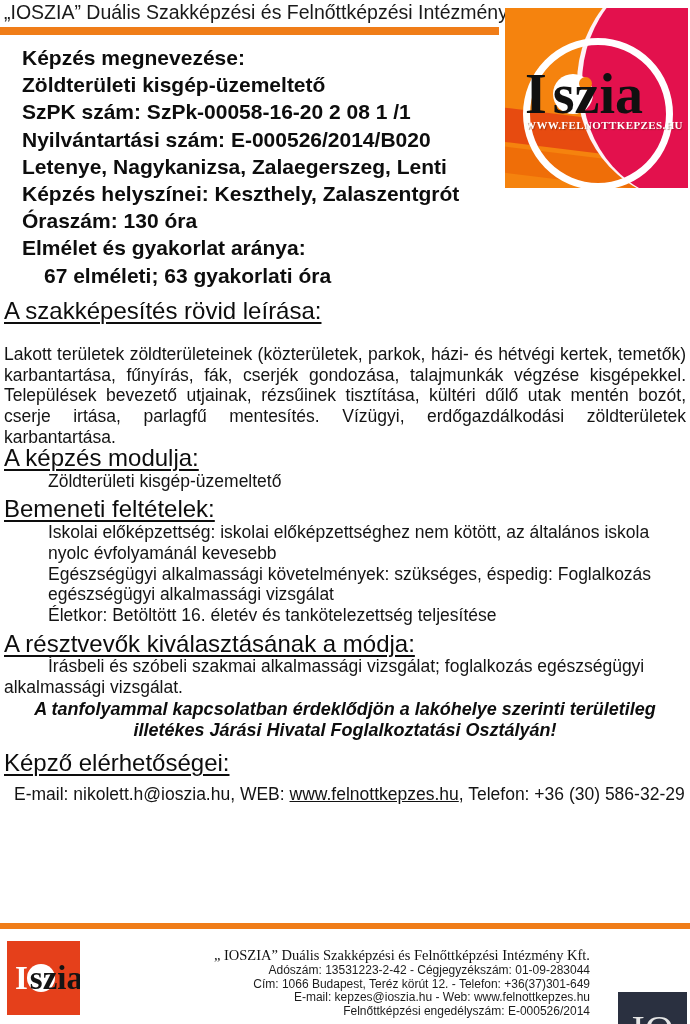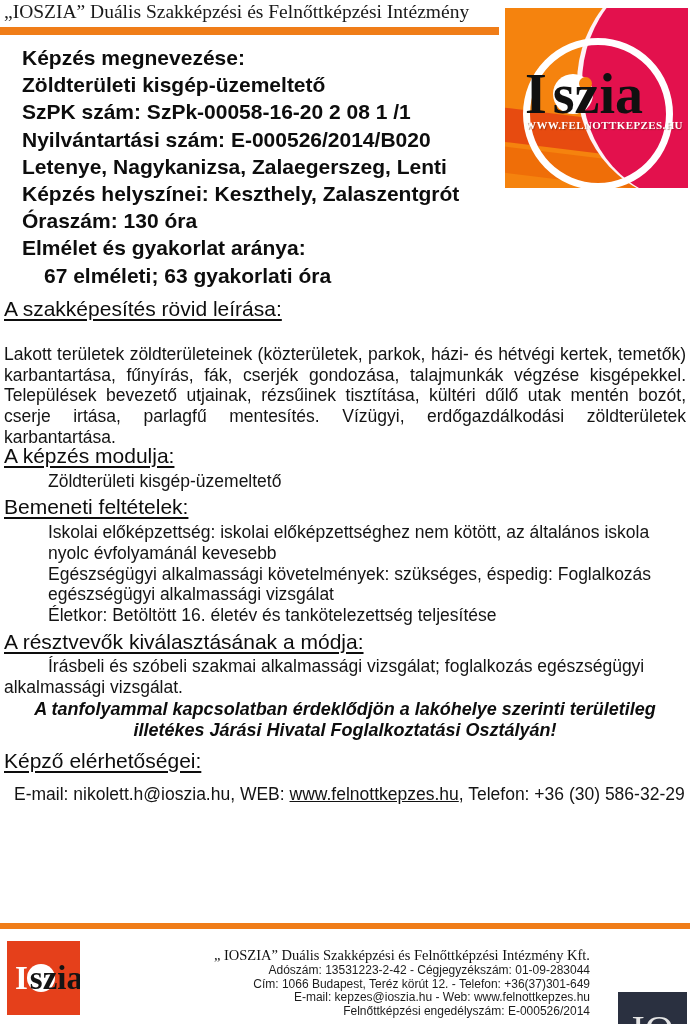--- a/index.html
+++ b/index.html
@@ -1,20 +1,20 @@
 <!DOCTYPE html>
 <html><head>
 <meta charset="utf-8">
 <style>
   html,body{margin:0;padding:0;background:#fff;}
   .page{position:relative;width:690px;height:1024px;background:#ffffff;
         font-family:"Liberation Sans",sans-serif;color:#141414;overflow:hidden;}
 
   
-  .org-title{position:absolute;top:1px;left:4px;font-family:Liberation Serif, serif;
+  .org-title{position:absolute;top:1px;left:4px;font-family:Liberation Sans, sans-serif;
              font-size:19.5px;color:#1a1a1a;white-space:nowrap;text-align:right;}
   .header-rule{position:absolute;top:27px;left:0;width:499px;height:8px;background:#f07d18;}
 
   
   .logo-main{position:absolute;top:8px;left:505px;width:183px;height:180px;
              background:#f5830e;overflow:hidden;}
   .lm-band{position:absolute;top:108px;left:-18px;width:170px;height:34px;
            background:#e74b10;transform:rotate(7deg);}
   .lm-band2{position:absolute;top:150px;left:-18px;width:220px;height:26px;
             background:#ef6e08;transform:rotate(7deg);}
@@ -32,21 +32,21 @@
   .lm-url{position:absolute;top:111px;left:20px;font-family:"Liberation Serif",serif;
           font-weight:bold;font-size:11px;letter-spacing:.4px;color:#fff;
           text-shadow:1px 1px 1px rgba(90,30,10,.45);white-space:nowrap;}
 
   
   .course-block{position:absolute;top:44px;left:6px;font-weight:bold;
                 font-size:21px;line-height:27.2px;white-space:nowrap;color:#0d0d0d;margin-left:16px;}
   .course-block .indent{padding-left:22px;}
 
   
-  .h{position:absolute;left:4px;font-size:21px;color:#0d0d0d;
+  .h{position:absolute;left:4px;font-size:24px;color:#0d0d0d;
      text-decoration:underline;text-underline-offset:3px;text-decoration-thickness:1.5px;
      white-space:nowrap;}
   .body-text{position:absolute;left:4px;width:682px;font-size:17.5px;
              line-height:20.7px;color:#141414;}
   .h-desc{top:297px;}       .p-desc{top:344px;text-align:justify;}
   .h-module{top:444px;}     .p-module{top:471px;padding-left:44px;width:638px;}
   .h-req{top:495px;}        .req-items{top:522px;}
   .req-items .item{padding-left:44px;line-height:20.8px;}
   .h-sel{top:630px;}        .p-sel{top:656px;text-indent:44px;line-height:20.8px;}
   .notice{position:absolute;top:699px;left:15px;width:660px;text-align:center;

